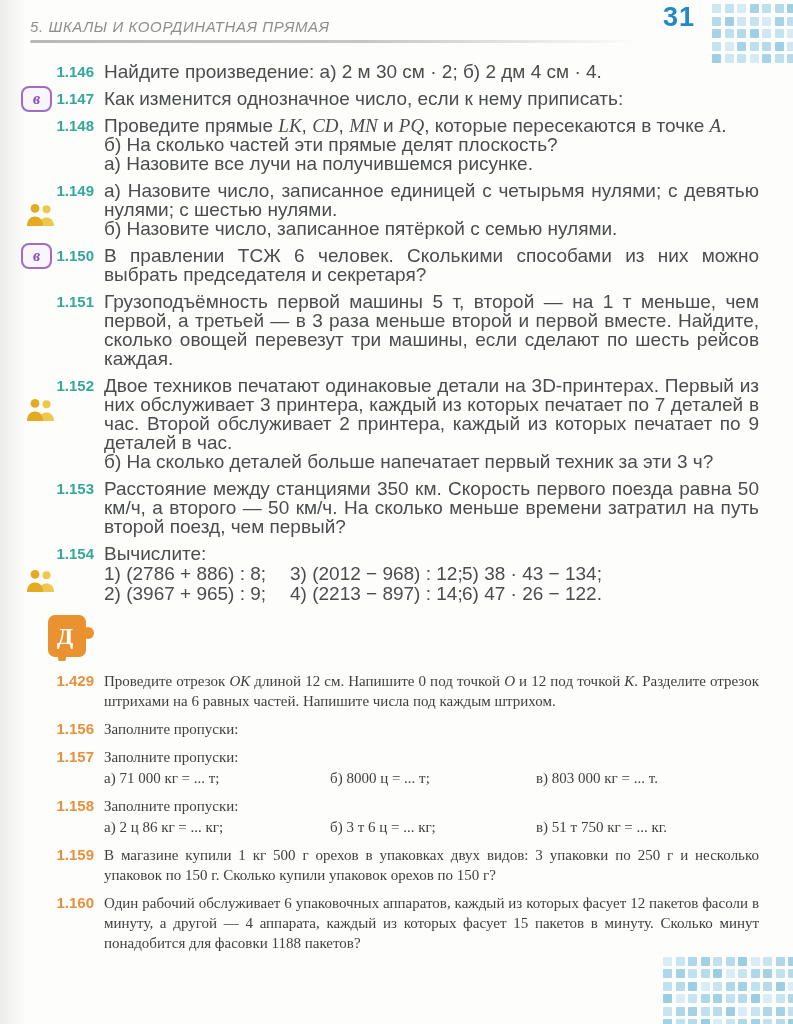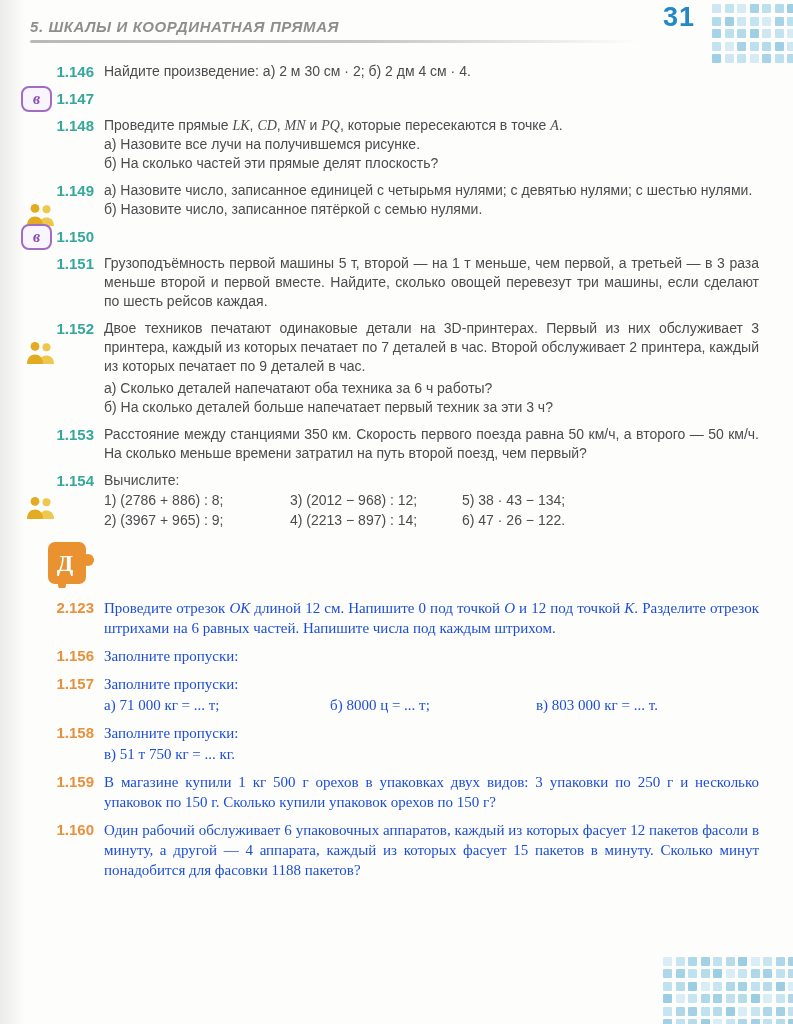--- a/index.html
+++ b/index.html
@@ -14,21 +14,21 @@
     padding:10px 34px 0 0;box-sizing:border-box;
   }
   .edge-shade{
     position:absolute;left:0;top:0;bottom:0;width:26px;
     background:linear-gradient(to right,rgba(190,190,185,.28),rgba(255,255,255,0));
     pointer-events:none;
   }
   
   .hdr{position:relative;height:38px;margin-left:30px;margin-bottom:14px;}
   .hdr-title{
-    font-size:15px;font-weight:bold;font-style:italic;color:#8e8e8c;
+    font-size:15px;font-weight:normal;font-style:italic;color:#8e8e8c;
     letter-spacing:.6px;padding-top:8px;display:inline-block;
   }
   .hdr-rule{
     position:absolute;left:0;top:30px;height:3px;width:610px;
     background:linear-gradient(to right,#b9b9b7 0%,#c6c6c4 55%,rgba(220,220,218,0) 100%);
     border-radius:2px;
   }
   .page-num{
     position:absolute;top:2px;right:98px;
     font-size:27px;font-weight:bold;color:#2289c6;letter-spacing:1px;
@@ -43,23 +43,23 @@
     position:relative;display:grid;grid-template-columns:66px 1fr;column-gap:10px;
     padding-left:28px;margin-bottom:8px;
   }
   .ex .num{
     text-align:right;font-weight:bold;font-size:15px;line-height:19px;
     font-family:"Liberation Sans",sans-serif;white-space:nowrap;
   }
   .num.teal{color:#35a89b;}
   .num.orange{color:#e8913c;}
   .bodytxt{color:#4a4c4e;}
-  .sans{font-size:14px;line-height:19px;text-align:justify;}
+  .sans{font-size:19px;line-height:19px;text-align:justify;}
   .serif{font-family:"Liberation Serif","DejaVu Serif",serif;font-size:15px;line-height:20px;
-         color:#1d4ed8;text-align:justify;}
+         color:#404040;text-align:justify;}
   p.exp{margin:0;}
   .subline{margin:0;text-align:left;}
   .subgap{margin-top:3px;}
   i.mvar{font-family:"Liberation Serif","DejaVu Serif",serif;font-style:italic;}
   
   .opts{display:flex;margin-top:1px;text-align:left;}
   .opts span{white-space:nowrap;}
   .opts-147 span:nth-child(1){width:161px;}
   .opts-147 span:nth-child(2){width:175px;}
   .opts-154 span:nth-child(1){width:186px;}
@@ -138,29 +138,30 @@
     <div class="num teal">1.146</div>
     <div class="bodytxt sans">
       <p class="exp">Найдите произведение: а) 2 м 30 см · 2;  б) 2 дм 4 см · 4.</p>
     </div>
   </div>
 
   <div class="ex">
     <div class="v-badge">в</div>
     <div class="num teal">1.147</div>
     <div class="bodytxt sans">
+      <p class="exp">Как изменится однозначное число, если к нему приписать:</p>
     </div>
   </div>
 
   <div class="ex">
     <div class="num teal">1.148</div>
     <div class="bodytxt sans">
       <p class="exp">Проведите прямые <i class="mvar">LK</i>, <i class="mvar">CD</i>, <i class="mvar">MN</i> и <i class="mvar">PQ</i>, которые пересекаются в точке <i class="mvar">A</i>.</p>
+      <p class="subline">б) На сколько частей эти прямые делят плоскость?</p>
       <p class="subline">а) Назовите все лучи на получившемся рисунке.</p>
-      <p class="subline">б) На сколько частей эти прямые делят плоскость?</p>
     </div>
   </div>
 
   <div class="ex">
     <span class="pair-ico">
       <svg width="31" height="23" viewBox="0 0 31 23">
         <g fill="#eec84e">
             <circle cx="20.5" cy="6.2" r="4"></circle>
             <path d="M13 23c0-6 3.6-8.6 7.5-8.6S28 17 28 23z"></path>
           </g>
@@ -173,20 +174,23 @@
     <div class="num teal">1.149</div>
     <div class="bodytxt sans">
       <p class="exp">а) Назовите число, записанное единицей с четырьмя нулями; с девятью нулями; с шестью нулями.</p>
       <p class="subline">б) Назовите число, записанное пятёркой с семью нулями.</p>
     </div>
   </div>
 
   <div class="ex">
     <div class="v-badge">в</div>
     <div class="num teal">1.150</div>
+    <div class="bodytxt sans">
+      <p class="exp">В правлении ТСЖ 6 человек. Сколькими способами из них можно выбрать председателя и секретаря?</p>
+    </div>
   </div>
 
   <div class="ex">
     <div class="num teal">1.151</div>
     <div class="bodytxt sans">
       <p class="exp">Грузоподъёмность первой машины 5 т, второй — на 1 т меньше, чем первой, а третьей — в 3 раза меньше второй и первой вместе. Найдите, сколько овощей перевезут три машины, если сделают по шесть рейсов каждая.</p>
     </div>
   </div>
 
   <div class="ex">
@@ -198,21 +202,20 @@
           </g>
         <g fill="#e2ab22">
             <circle cx="9" cy="5.4" r="4.4"></circle>
             <path d="M1 23c0-6.6 3.9-9.4 8-9.4s8 2.8 8 9.4z"></path>
           </g>
       </svg>
     </span>
     <div class="num teal">1.152</div>
     <div class="bodytxt sans">
       <p class="exp">Двое техников печатают одинаковые детали на 3D-принтерах. Первый из них обслуживает 3 принтера, каждый из которых печатает по 7 деталей в час. Второй обслуживает 2 принтера, каждый из которых печатает по 9 деталей в час.</p>
-      <p class="subline subgap">а) Сколько деталей напечатают оба техника за 6 ч работы?</p>
       <p class="subline">б) На сколько деталей больше напечатает первый техник за эти 3 ч?</p>
     </div>
   </div>
 
   <div class="ex">
     <div class="num teal">1.153</div>
     <div class="bodytxt sans">
       <p class="exp">Расстояние между станциями 350 км. Скорость первого поезда равна 50 км/ч, а второго — 50 км/ч. На сколько меньше времени затратил на путь второй поезд, чем первый?</p>
     </div>
   </div>
@@ -253,21 +256,21 @@
           <rect x="2" y="2" width="38" height="42" rx="7"></rect>
           <circle cx="42" cy="20" r="6"></circle>
           <circle cx="16" cy="45" r="4"></circle>
         </g>
       </svg>
     </span>
     <span class="d-label">Д</span>
   </div>
 
   <div class="ex">
-    <div class="num orange">2.123</div>
+    <div class="num orange">1.429</div>
     <div class="bodytxt serif">
       <p class="exp">Проведите отрезок <i class="mvar">OK</i> длиной 12 см. Напишите 0 под точкой <i class="mvar">O</i> и 12 под точкой <i class="mvar">K</i>. Разделите отрезок штрихами на 6 равных частей. Напишите числа под каждым штрихом.</p>
     </div>
   </div>
 
   <div class="ex">
     <div class="num orange">1.156</div>
     <div class="bodytxt serif">
       <p class="exp">Заполните пропуски:</p>
     </div>
@@ -283,20 +286,22 @@
         <span>в) 803 000 кг = ... т.</span>
       </div>
     </div>
   </div>
 
   <div class="ex">
     <div class="num orange">1.158</div>
     <div class="bodytxt serif">
       <p class="exp">Заполните пропуски:</p>
       <div class="opts opts-kg subgap">
+        <span>а) 2 ц 86 кг = ... кг;</span>
+        <span>б) 3 т 6 ц = ... кг;</span>
         <span>в) 51 т 750 кг = ... кг.</span>
       </div>
     </div>
   </div>
 
   <div class="ex">
     <div class="num orange">1.159</div>
     <div class="bodytxt serif">
       <p class="exp">В магазине купили 1 кг 500 г орехов в упаковках двух видов: 3 упаковки по 250 г и несколько упаковок по 150 г. Сколько купили упаковок орехов по 150 г?</p>
     </div>

